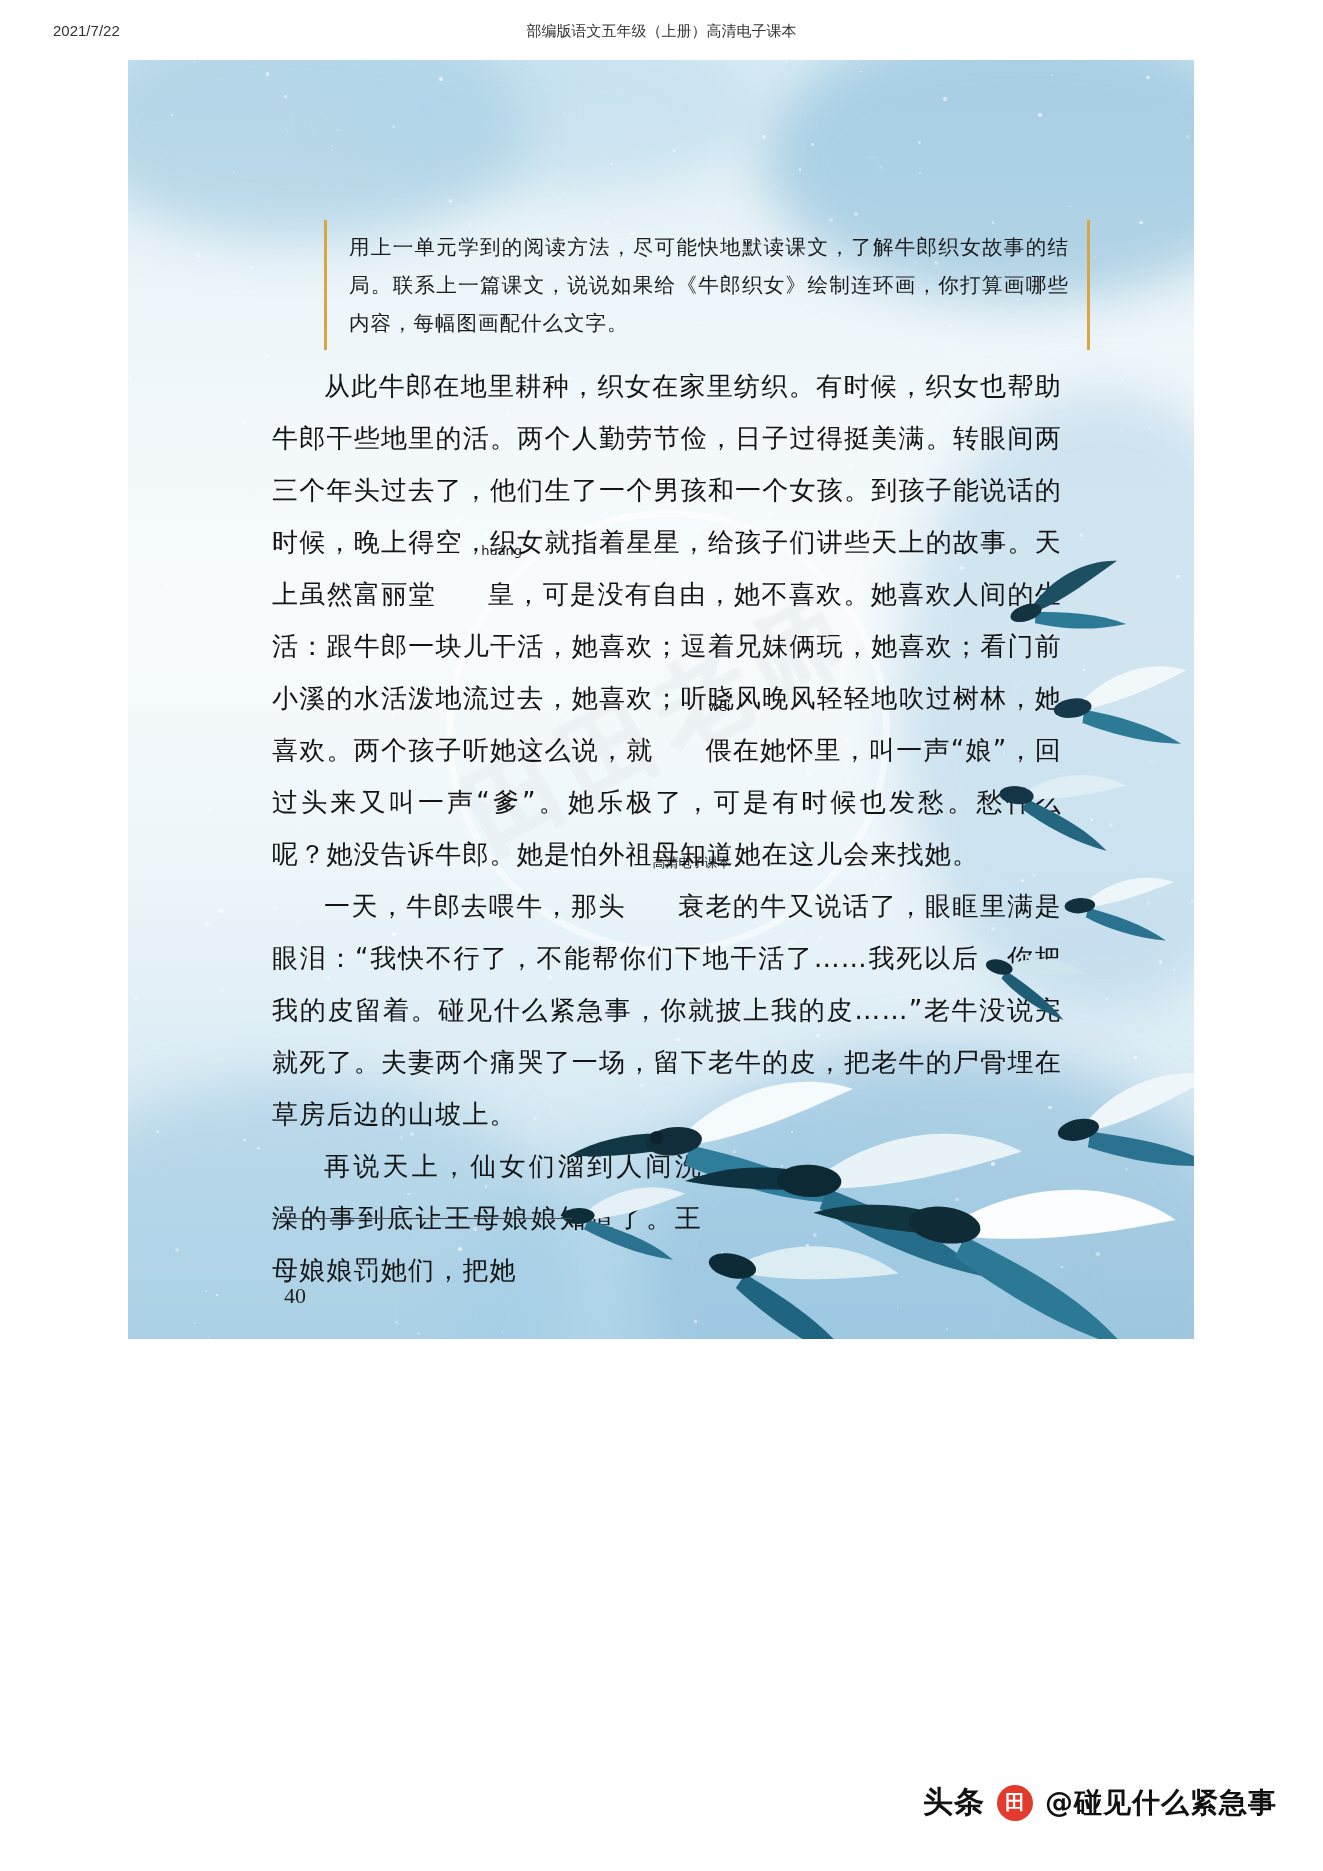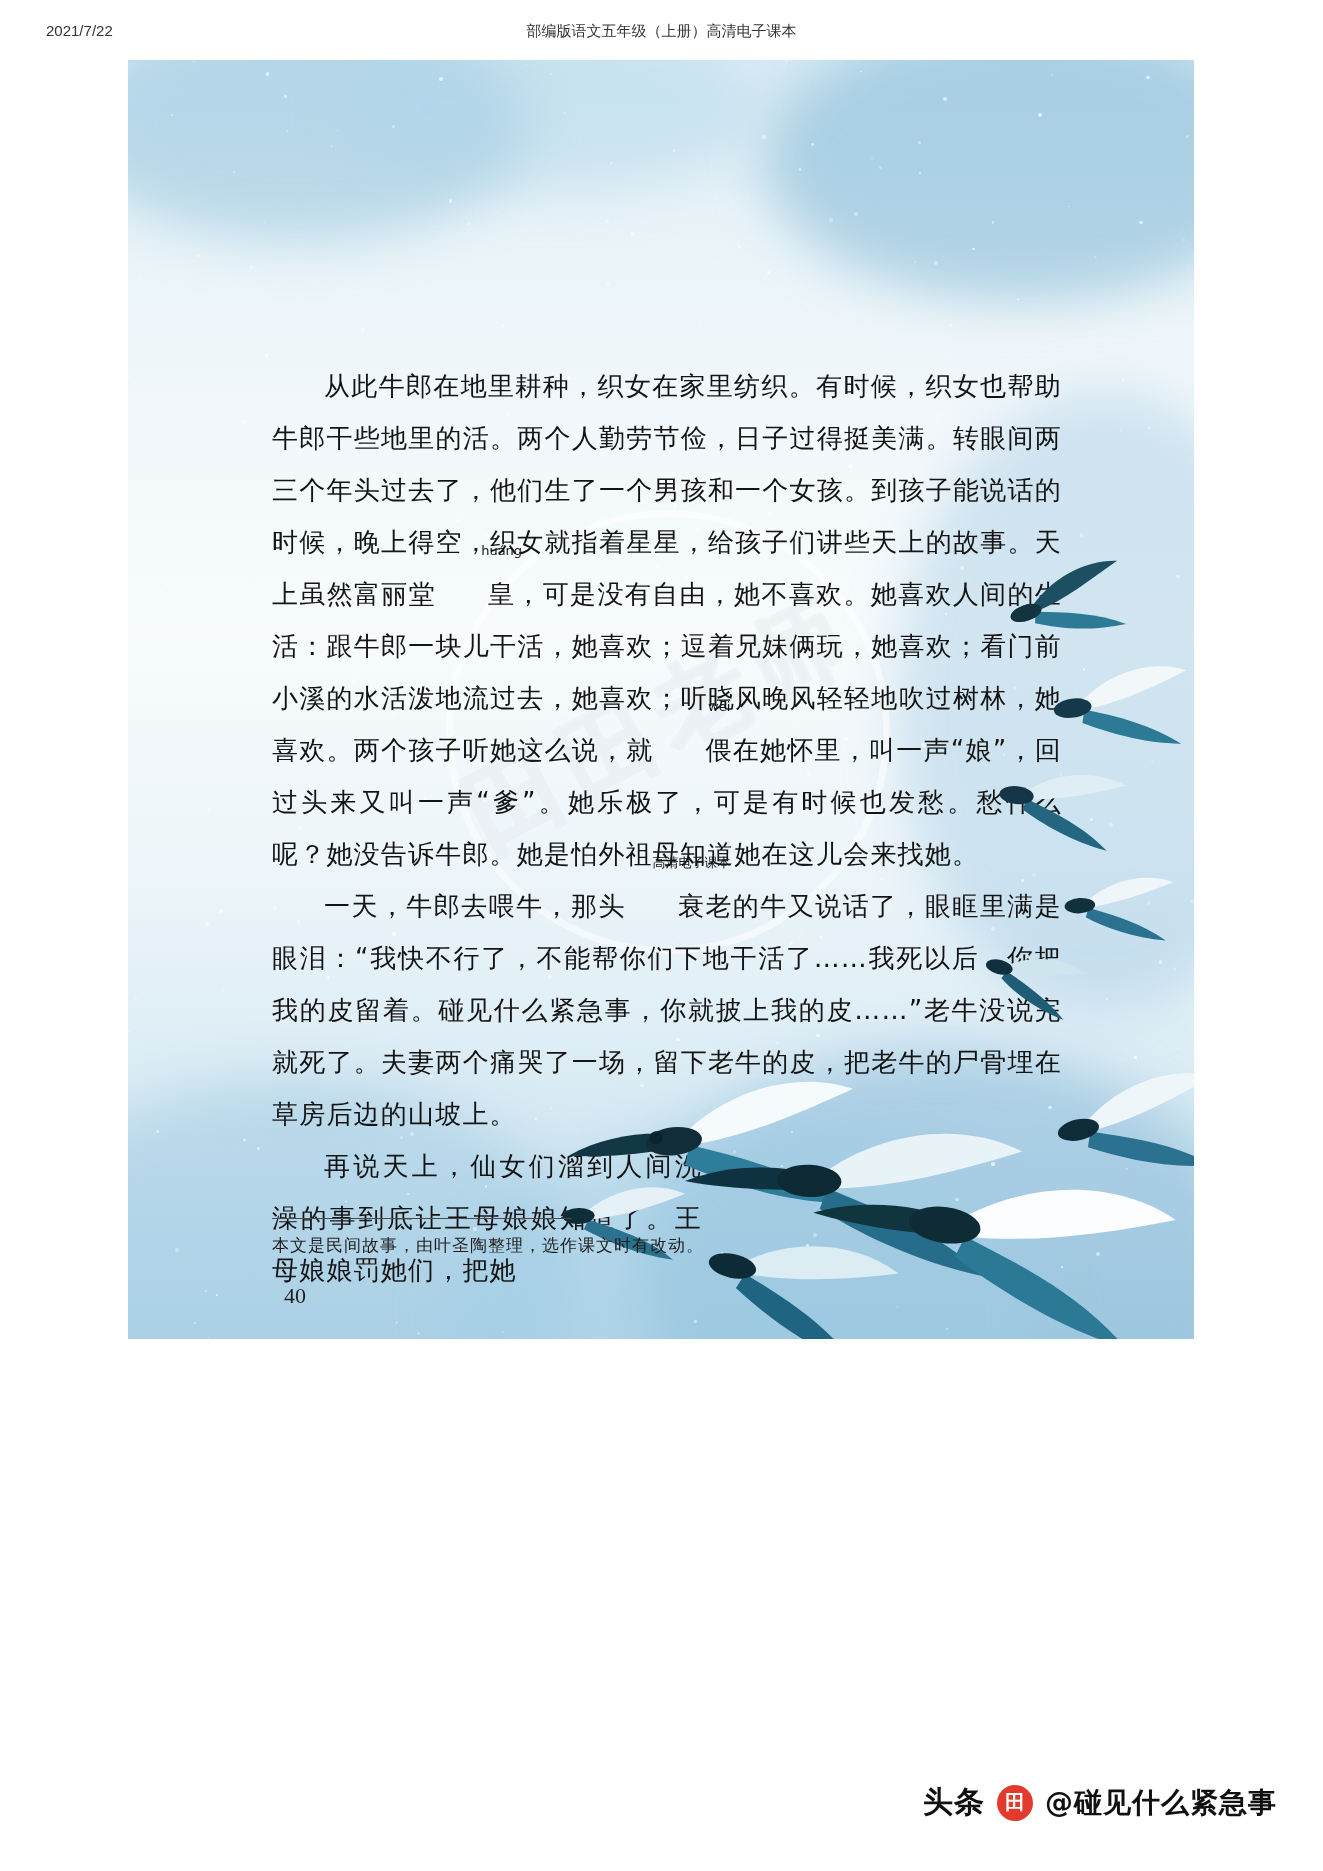--- a/index.html
+++ b/index.html
@@ -21,21 +21,21 @@
     position: absolute;
     top: 22px;
     left: 0;
     width: 100%;
     height: 22px;
     font-size: 15px;
     color: #333;
   }
   .print-header .ph-date {
     position: absolute;
-    left: 46px;
+    left: 53px;
     top: 0;
     text-align: center;
   }
   .print-header .ph-title {
     position: absolute;
     left: 0;
     width: 100%;
     text-align: center;
     top: 0;
   }
@@ -543,20 +543,21 @@
       <span class="sp" style="left:21.30%;top:47.73%;width:2.8px;height:2.8px;opacity:0.43"></span>
       <span class="sp" style="left:8.55%;top:66.40%;width:3.9px;height:3.9px;opacity:0.92"></span>
       <span class="sp" style="left:9.03%;top:34.54%;width:1.0px;height:1.0px;opacity:0.64"></span>
       <span class="sp" style="left:95.92%;top:54.70%;width:2.0px;height:2.0px;opacity:0.38"></span>
     </div>
 
   <div class="wm-ring"></div>
   <div class="watermark">田田老师</div>
 
 
+  <div class="instruction">用上一单元学到的阅读方法，尽可能快地默读课文，了解牛郎织女故事的结局。联系上一篇课文，说说如果给《牛郎织女》绘制连环画，你打算画哪些内容，每幅图画配什么文字。</div>
 
   <div class="body-text">
     <p><span>从此牛郎在地里耕种，织女在家里纺织。有时候，织女也帮助牛郎干些地里的活。两个人勤劳节俭，日子过得挺美满。转眼间两三个年头过去了，他们生了一个男孩和一个女孩。到孩子能说话的时候，晚上得空，织女就指着星星，给孩子们讲些天上的故事。天上虽然富丽堂</span><span class="pinyin"><span class="py">huáng</span><span>皇</span></span><span>，可是没有自由，她不喜欢。她喜欢人间的生活：跟牛郎一块儿干活，她喜欢；逗着兄妹俩玩，她喜欢；看门前小溪的水活泼地流过去，她喜欢；听晓风晚风轻轻地吹过树林，她喜欢。两个孩子听她这么说，就</span><span class="pinyin"><span class="py">wēi</span><span>偎</span></span><span>在她怀里，叫一声“娘”，回过头来又叫一声“爹”。她乐极了，可是有时候也发愁。愁什么呢？她没告诉牛郎。她是怕外祖母知道她在这儿会来找她。</span></p>
 
     <p><span>一天，牛郎去喂牛，那头</span><span class="pinyin"><span class="py">高清电子课本</span><span>衰</span></span><span>老的牛又说话了，眼眶里满是眼泪：“我快不行了，不能帮你们下地干活了……我死以后，你把我的皮留着。碰见什么紧急事，你就披上我的皮……”老牛没说完就死了。夫妻两个痛哭了一场，留下老牛的皮，把老牛的尸骨埋在草房后边的山坡上。</span></p>
 
     <p class="narrow">再说天上，仙女们溜到人间洗澡的事到底让王母娘娘知道了。王母娘娘罚她们，把她</p>
   </div>
 
   <svg class="birds" viewBox="0 0 1066 1279" preserveAspectRatio="none">
@@ -619,21 +620,20 @@
       </g>
       <g transform="translate(460,1150) scale(0.8) rotate(-2)">
         <path d="M0,0 C36,-26 84,-34 122,-16 C84,-2 42,10 0,12 Z" fill="#e5f1f6"></path>
         <path d="M0,12 C36,26 74,38 104,66 C58,58 22,40 -6,24 Z" fill="#2a7290"></path>
         <ellipse cx="-12" cy="7" rx="20" ry="10" fill="#0e2d39"></ellipse>
       </g>
     </g>
   </svg>
 
   <div class="footnote-rule"></div>
-  <div class="footnote">本文是民间故事，由叶圣陶整理，选作课文时有改动。</div>
   <div class="page-number">40</div>
 </div>
 
 <div class="footer-brand">
   <span class="toutiao-logo">头条</span>
   <span class="brand-avatar">田</span>
   <span class="brand-name">@碰见什么紧急事</span>
 </div>
 
 </body></html>

